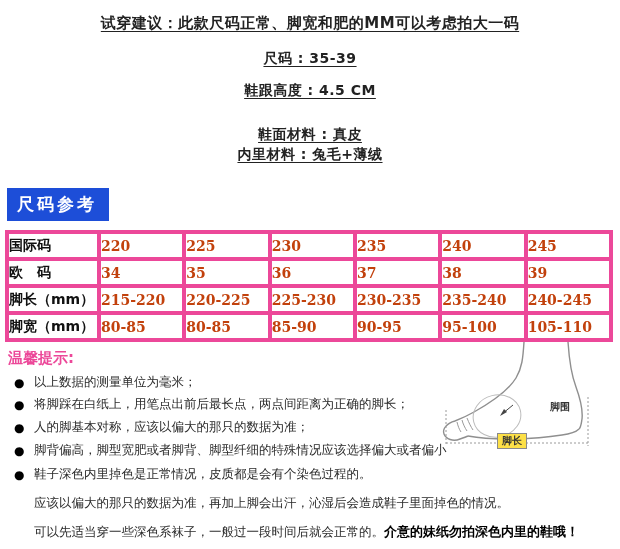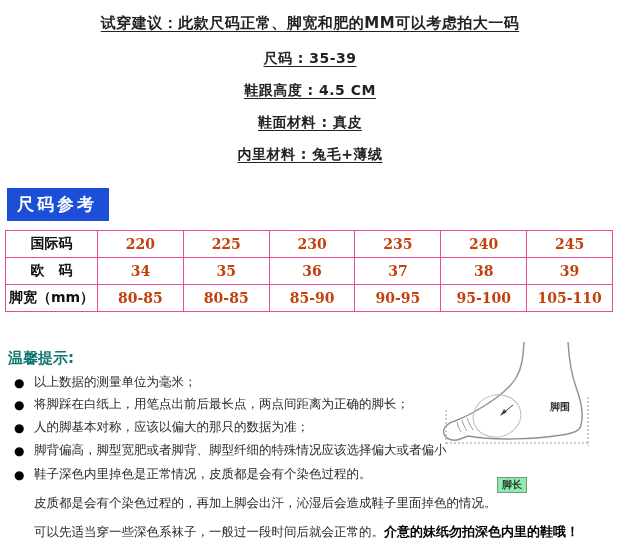--- a/index.html
+++ b/index.html
@@ -20,21 +20,21 @@
     text-align: center;
     font-weight: bold;
     text-decoration: underline;
     text-underline-offset: 3px;
     color: #222;
     letter-spacing: 0.5px;
   }
   .spec-1 { top: 14px; font-size: 15px; }
   .spec-2 { top: 50px; font-size: 14px; }
   .spec-3 { top: 82px; font-size: 14px; text-align: center; }
-  .spec-4 { top: 114px; font-size: 14px; }
+  .spec-4 { top: 126px; font-size: 14px; }
   .spec-5 { top: 146px; font-size: 14px; }
 
   
   .badge {
     position: absolute;
     top: 188px; left: 7px;
     background: #1d4ed8;
     color: #ffffff;
     font-size: 17px;
     font-weight: bold;
@@ -44,23 +44,22 @@
 
   
   table.size-table {
     position: absolute;
     top: 230px; left: 5px;
     width: 608px;
     border-collapse: collapse;
     table-layout: fixed;
   }
   table.size-table td {
-    border: 1px solid #ec4899;
+    border: 4px solid #ec4899;
     height: 27px;
-    text-align: center;
     vertical-align: middle;
     white-space: nowrap;
     overflow: hidden;
   }
   table.size-table td.lbl {
     width: 92px;
     font-weight: bold;
     font-size: 14px;
     color: #111;
   }
@@ -70,21 +69,21 @@
     font-size: 14px;
     color: #c2410c;
   }
 
   
   .tips-heading {
     position: absolute;
     top: 349px; left: 8px;
     font-size: 15px;
     font-weight: bold;
-    color: #0f766e;
+    color: #ec4899;
   }
   .bullet-row {
     position: absolute;
     left: 14px;
     font-size: 12.5px;
     color: #2a2a2a;
     white-space: nowrap;
   }
   .bullet-row .dot {
     display: inline-block;
@@ -122,25 +121,24 @@
     font-weight: bold;
     color: #333;
     padding-left: 45px;
   }
   .length-label {
     position: absolute;
     top: 433px; left: 497px;
     font-size: 10px;
     font-weight: bold;
     color: #333;
-    background: #86efac;
+    background: #fde047;
     border: 1px solid #8a8a8a;
     padding: 0 4px;
     line-height: 14px;
-    margin-top: 44px;
   }
 </style>
 </head>
 <body>
 
 <div class="page">
 
   <div class="spec-line spec-1">试穿建议：此款尺码正常、脚宽和肥的MM可以考虑拍大一码</div>
   <div class="spec-line spec-2">尺码 : 35-39</div>
   <div class="spec-line spec-3">鞋跟高度 : 4.5  CM</div>
@@ -163,20 +161,29 @@
     <tr>
       <td class="lbl">欧　码</td>
       <td class="val">34</td>
       <td class="val">35</td>
       <td class="val">36</td>
       <td class="val">37</td>
       <td class="val">38</td>
       <td class="val">39</td>
     </tr>
     <tr>
+      <td class="lbl">脚长（mm）</td>
+      <td class="val">215-220</td>
+      <td class="val">220-225</td>
+      <td class="val">225-230</td>
+      <td class="val">230-235</td>
+      <td class="val">235-240</td>
+      <td class="val">240-245</td>
+    </tr>
+    <tr>
       <td class="lbl">脚宽（mm）</td>
       <td class="val">80-85</td>
       <td class="val">80-85</td>
       <td class="val">85-90</td>
       <td class="val">90-95</td>
       <td class="val">95-100</td>
       <td class="val">105-110</td>
     </tr>
   </tbody>
     </table>
@@ -192,21 +199,21 @@
   <div class="bullet-row b-2">
     <span class="dot">●</span><span>人的脚基本对称，应该以偏大的那只的数据为准；</span>
   </div>
   <div class="bullet-row b-3">
     <span class="dot">●</span><span>脚背偏高，脚型宽肥或者脚背、脚型纤细的特殊情况应该选择偏大或者偏小</span>
   </div>
   <div class="bullet-row b-4">
     <span class="dot">●</span><span>鞋子深色内里掉色是正常情况，皮质都是会有个染色过程的。</span>
   </div>
 
-  <div class="cont-row c-0">皮质都是会有个染色过程的，再加上脚会出汗，沁湿后会造成鞋子里面掉色的情况。</div>
+  <div class="cont-row c-0">应该以偏大的那只的数据为准，再加上脚会出汗，沁湿后会造成鞋子里面掉色的情况。</div>
   <div class="cont-row c-1">
     <span>可以先适当穿一些深色系袜子，一般过一段时间后就会正常的。</span><b>介意的妹纸勿拍深色内里的鞋哦！</b>
   </div>
 
   <svg class="foot-diagram" viewBox="0 0 158 126" fill="none" xmlns="http://www.w3.org/2000/svg">
 
     <path d="M84,0 C83,16 82,26 76,36 C68,49 52,60 34,70 C27,74 20,77 15,79" stroke="#8f8f8f" stroke-width="1.4" fill="none"></path>
     <path d="M15,79 C7,81 2,87 4,92 C6,97 13,100 20,97 C23,96 26,95 28,94" stroke="#8f8f8f" stroke-width="1.4" fill="none"></path>
     <path d="M28,94 C55,99 95,97 122,93 C130,92 136,90 139,87" stroke="#8f8f8f" stroke-width="1.4" fill="none"></path>
     <path d="M128,0 C129,15 131,32 136,45 C140,56 143,68 142,77 C141,83 141,85 139,87" stroke="#8f8f8f" stroke-width="1.4" fill="none"></path>

